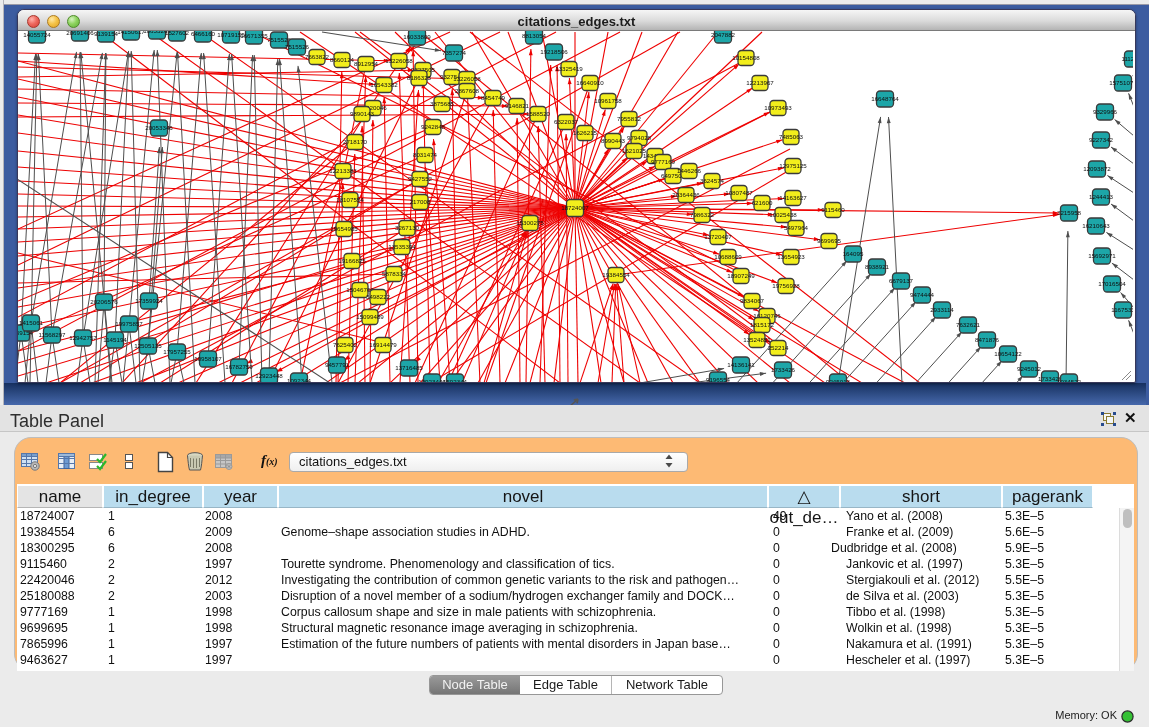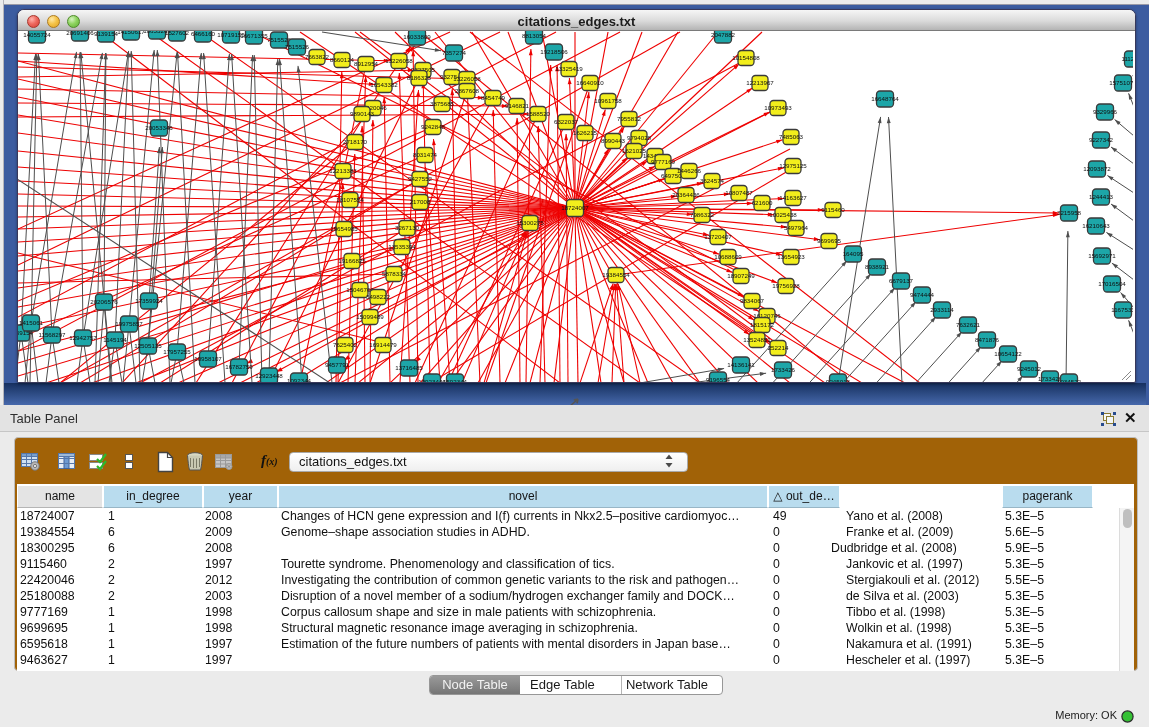--- a/index.html
+++ b/index.html
@@ -10,36 +10,36 @@
 #win{left:17px;top:9px;width:1117px;height:372px;border:1px solid #38385a;border-radius:7px 7px 2px 2px;
  box-shadow:0 1px 3px rgba(0,0,0,.4);background:#fff;}
 #titlebar{left:0;top:0;width:1117px;height:20px;border-radius:6px 6px 0 0;
  background:linear-gradient(#f6f6f6,#dadada 55%,#b4b4b4);border-bottom:1px solid #7a7a7a;}
 #title{left:0;top:3.5px;width:1117px;text-align:center;font-size:13px;font-weight:600;color:#1c1c1c;}
 .tl{top:5px;width:11px;height:11px;border-radius:50%;}
 #view{left:0;top:21px;width:1115px;height:351px;background:#fff;overflow:hidden;}
 #cursor{left:567px;top:395px;width:14px;height:12px;}
 #panel{left:0;top:405px;width:1149px;height:322px;background:#ebebeb;}
 #phead{left:0;top:0px;width:1149px;height:26px;background:#e3e3e3;border-bottom:1px solid #c6c6c6;}
-#ptitle{left:10px;top:6px;font-size:13px;color:#2e2e2e;}
+#ptitle{left:10px;top:6px;font-size:18px;color:#2e2e2e;}
 #pclose{left:1124px;top:4px;font-size:15px;font-weight:bold;color:#111;}
-#tbox{left:14px;top:32px;width:1122px;height:232px;background:#a16207;border:1px solid #bdbdbd;border-radius:4px;}
+#tbox{left:14px;top:32px;width:1122px;height:232px;background:#fdba74;border:1px solid #bdbdbd;border-radius:17px;}
 #combo{left:274px;top:14px;width:388px;height:18px;background:linear-gradient(#ffffff,#efefef);
  border:1px solid #a9a9a9;border-radius:4px;font-size:13px;color:#111;line-height:18px;padding-left:9px;}
 #steppers{left:649px;top:16px;}
 #tbl{left:2px;top:46px;width:1117px;height:187px;background:#fff;overflow:hidden;}
 .hc{position:absolute;top:1px;height:21px;background:#b9dcee;border:1px solid #fff;
- border-bottom:1px solid #98b6c6;font-size:12px;color:#151515;text-align:center;line-height:21px;}
+ border-bottom:1px solid #98b6c6;font-size:17px;color:#151515;text-align:center;line-height:21px;}
 .row{position:absolute;height:16px;font-size:12.3px;color:#101010;white-space:nowrap;}
 .c{position:absolute;top:1px;}
 #sbar{left:1102px;top:24px;width:15px;height:163px;background:#f4f4f4;border-left:1px solid #dcdcdc;}
 #thumb{left:3px;top:1px;width:9px;height:19px;background:#bfbfbf;border-radius:5px;}
 #tabs{left:429px;top:270px;width:292px;height:18px;border:1px solid #979797;border-radius:4px;background:#fff;font-size:13px;}
 #tab1{left:0;top:0;width:90px;height:18px;background:linear-gradient(#9a9a9a,#757575);border-radius:3px 0 0 3px;color:#f2f2f2;text-align:center;line-height:18px;}
-#tab2{left:100px;top:0;width:91px;height:18px;color:#1a1a1a;line-height:18px;border-right:1px solid #b5b5b5;}
+#tab2{left:90px;top:0;width:91px;height:18px;color:#1a1a1a;text-align:center;line-height:18px;border-right:1px solid #b5b5b5;}
 #tab3{left:182px;top:0;width:110px;height:18px;color:#1a1a1a;text-align:center;line-height:18px;}
 #mem{left:1020px;top:304px;width:97px;text-align:right;font-size:11px;color:#222;}
 </style></head><body>
 <div class="abs" id="desk"></div>
 <div class="abs" id="band"></div>
 <div class="abs" id="topstrip"></div>
 <div class="abs" id="leftstrip"></div>
 <div class="abs" id="win">
   <div class="abs" id="titlebar">
     <div class="abs tl" style="left:9px;background:radial-gradient(circle at 35% 30%,#ffb3ad,#ee6a60 45%,#d23c32);border:1px solid #a8352c;"></div>
@@ -800,26 +800,26 @@
     <svg class="abs" id="steppers" width="10" height="14">
         <polygon points="5,0.5 8.5,5 1.5,5" fill="#4a4a4a"></polygon>
         <polygon points="5,13.5 8.5,9 1.5,9" fill="#4a4a4a"></polygon>
       </svg>
     <div class="abs" id="tbl">
       <div class="hc" style="left:0px;width:84px;background:#e4e4e4;border-bottom:1px solid #b5b5b5">name</div>
 <div class="hc" style="left:86px;width:98px">in_degree</div>
 <div class="hc" style="left:186px;width:73px">year</div>
 <div class="hc" style="left:261px;width:488px">novel</div>
 <div class="hc" style="left:751px;width:70px">△ out_de…</div>
+<div class="hc" style="left:823px;width:160px">short</div>
 <div class="hc" style="left:985px;width:89px">pagerank</div>
 <div class="row" style="left:0;top:24px;width:1100px">
           <span class="c" style="left:3px">18724007</span>
           <span class="c" style="left:91px">1</span>
           <span class="c" style="left:188px">2008</span>
-          <span class="c" style="left:264px">Changes of HCN gene expression and I(f) currents in Nkx2.5–positive cardiomyoc…</span>
           <span class="c" style="left:756px">49</span>
           <span class="c" style="left:829px">Yano et al. (2008)</span>
           <span class="c" style="left:988px">5.3E–5</span>
         </div>
 <div class="row" style="left:0;top:40px;width:1100px">
           <span class="c" style="left:3px">19384554</span>
           <span class="c" style="left:91px">6</span>
           <span class="c" style="left:188px">2009</span>
           <span class="c" style="left:264px">Genome–shape association studies in ADHD.</span>
           <span class="c" style="left:756px">0</span>
@@ -873,21 +873,21 @@
 <div class="row" style="left:0;top:136px;width:1100px">
           <span class="c" style="left:3px">9699695</span>
           <span class="c" style="left:91px">1</span>
           <span class="c" style="left:188px">1998</span>
           <span class="c" style="left:264px">Structural magnetic resonance image averaging in schizophrenia.</span>
           <span class="c" style="left:756px">0</span>
           <span class="c" style="left:829px">Wolkin et al. (1998)</span>
           <span class="c" style="left:988px">5.3E–5</span>
         </div>
 <div class="row" style="left:0;top:152px;width:1100px">
-          <span class="c" style="left:3px">6595618</span>
+          <span class="c" style="left:3px">7865996</span>
           <span class="c" style="left:91px">1</span>
           <span class="c" style="left:188px">1997</span>
           <span class="c" style="left:264px">Estimation of the future numbers of patients with mental disorders in Japan base…</span>
           <span class="c" style="left:756px">0</span>
           <span class="c" style="left:829px">Nakamura et al. (1991)</span>
           <span class="c" style="left:988px">5.3E–5</span>
         </div>
 <div class="row" style="left:0;top:168px;width:1100px">
           <span class="c" style="left:3px">9463627</span>
           <span class="c" style="left:91px">1</span>

